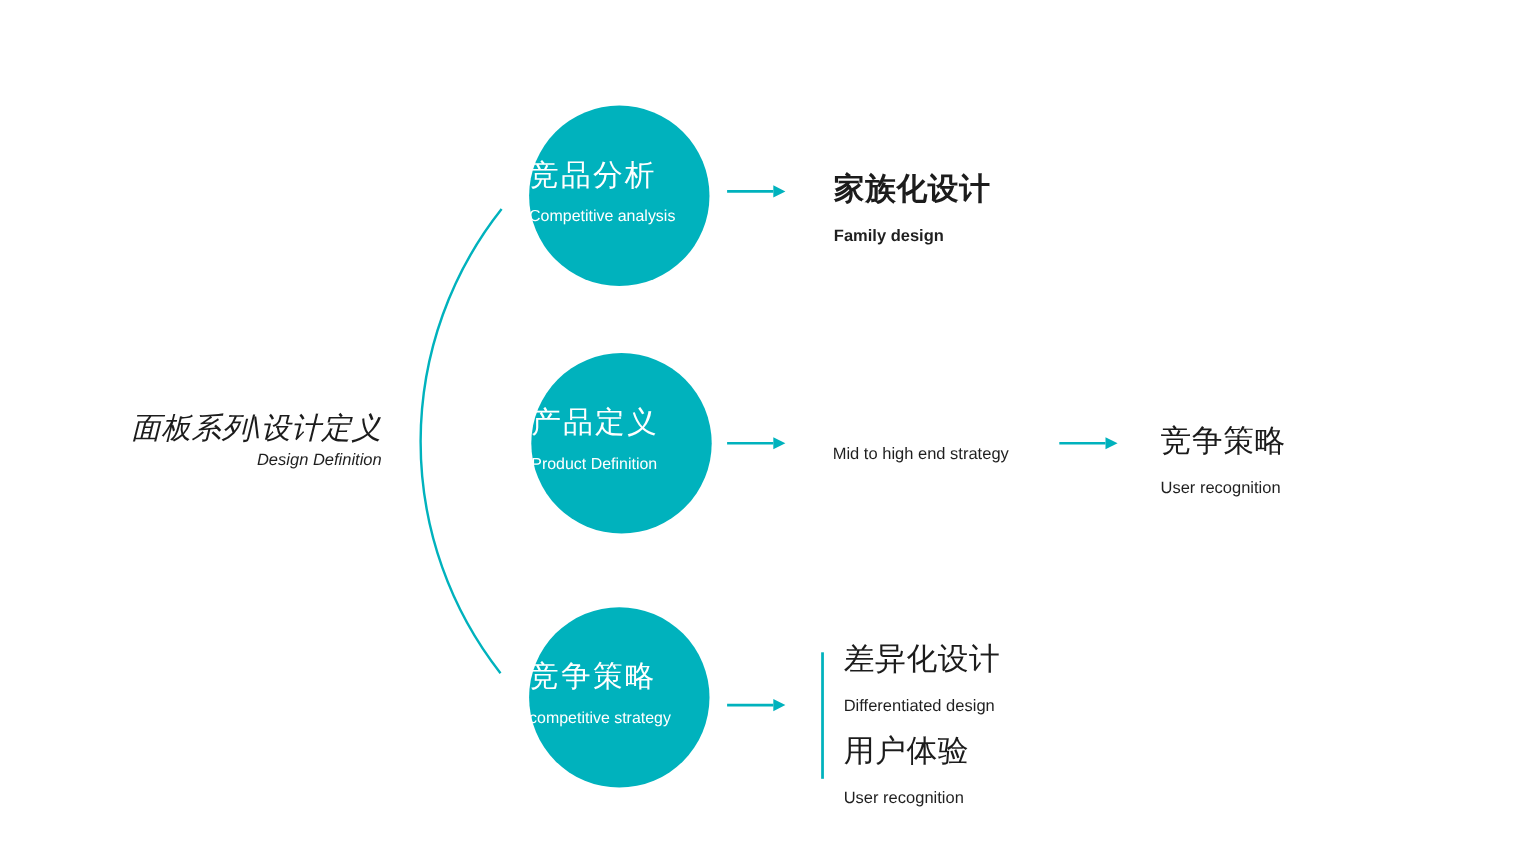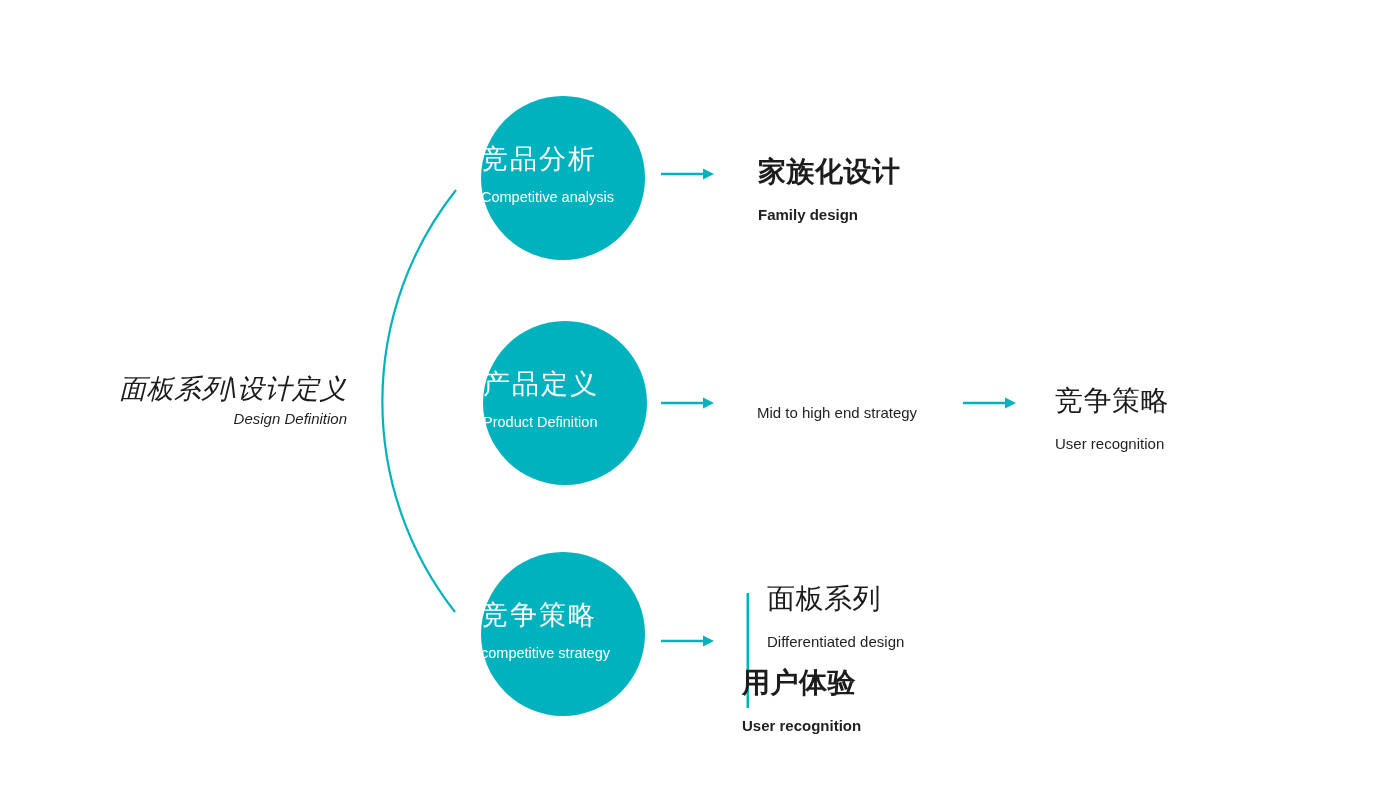--- a/index.html
+++ b/index.html
@@ -61,21 +61,21 @@
   .label-en { font-size: 15px; margin-top: 20px; color: #1f1f1f; }
 
   .pos-c1 { left: 481px; top: 96px; }
   .pos-c2 { left: 483px; top: 321px; }
   .pos-c3 { left: 481px; top: 552px; }
 
   .pos-row1      { left: 758px; top: 157px; font-weight: bold; }
   .pos-row2-mid  { left: 757px; top: 384px; }
   .pos-row2-end  { left: 1055px; top: 386px; }
   .pos-row3-a    { left: 767px; top: 584px; }
-  .pos-row3-b    { left: 742px; top: 668px; font-weight: bold; }
+  .pos-row3-b    { left: 767px; top: 668px; }
 </style>
 </head>
 <body>
 
 <div class="canvas">
 
   <svg class="svg-layer" viewBox="0 0 1400 787">
 
     <path d="M 456 190 A 341 341 0 0 0 455 612" fill="none" class="stroke-teal" stroke-width="2.2"></path>
 
@@ -130,21 +130,21 @@
   <div class="label pos-row2-mid">
     <div class="label-en">Mid to high end strategy</div>
   </div>
 
   <div class="label pos-row2-end">
     <div class="label-zh">竞争策略</div>
     <div class="label-en">User recognition</div>
   </div>
 
   <div class="label pos-row3-a">
-    <div class="label-zh">面板系列</div>
+    <div class="label-zh">差异化设计</div>
     <div class="label-en">Differentiated design</div>
   </div>
 
   <div class="label pos-row3-b">
     <div class="label-zh">用户体验</div>
     <div class="label-en">User recognition</div>
   </div>
 
 </div>
 

